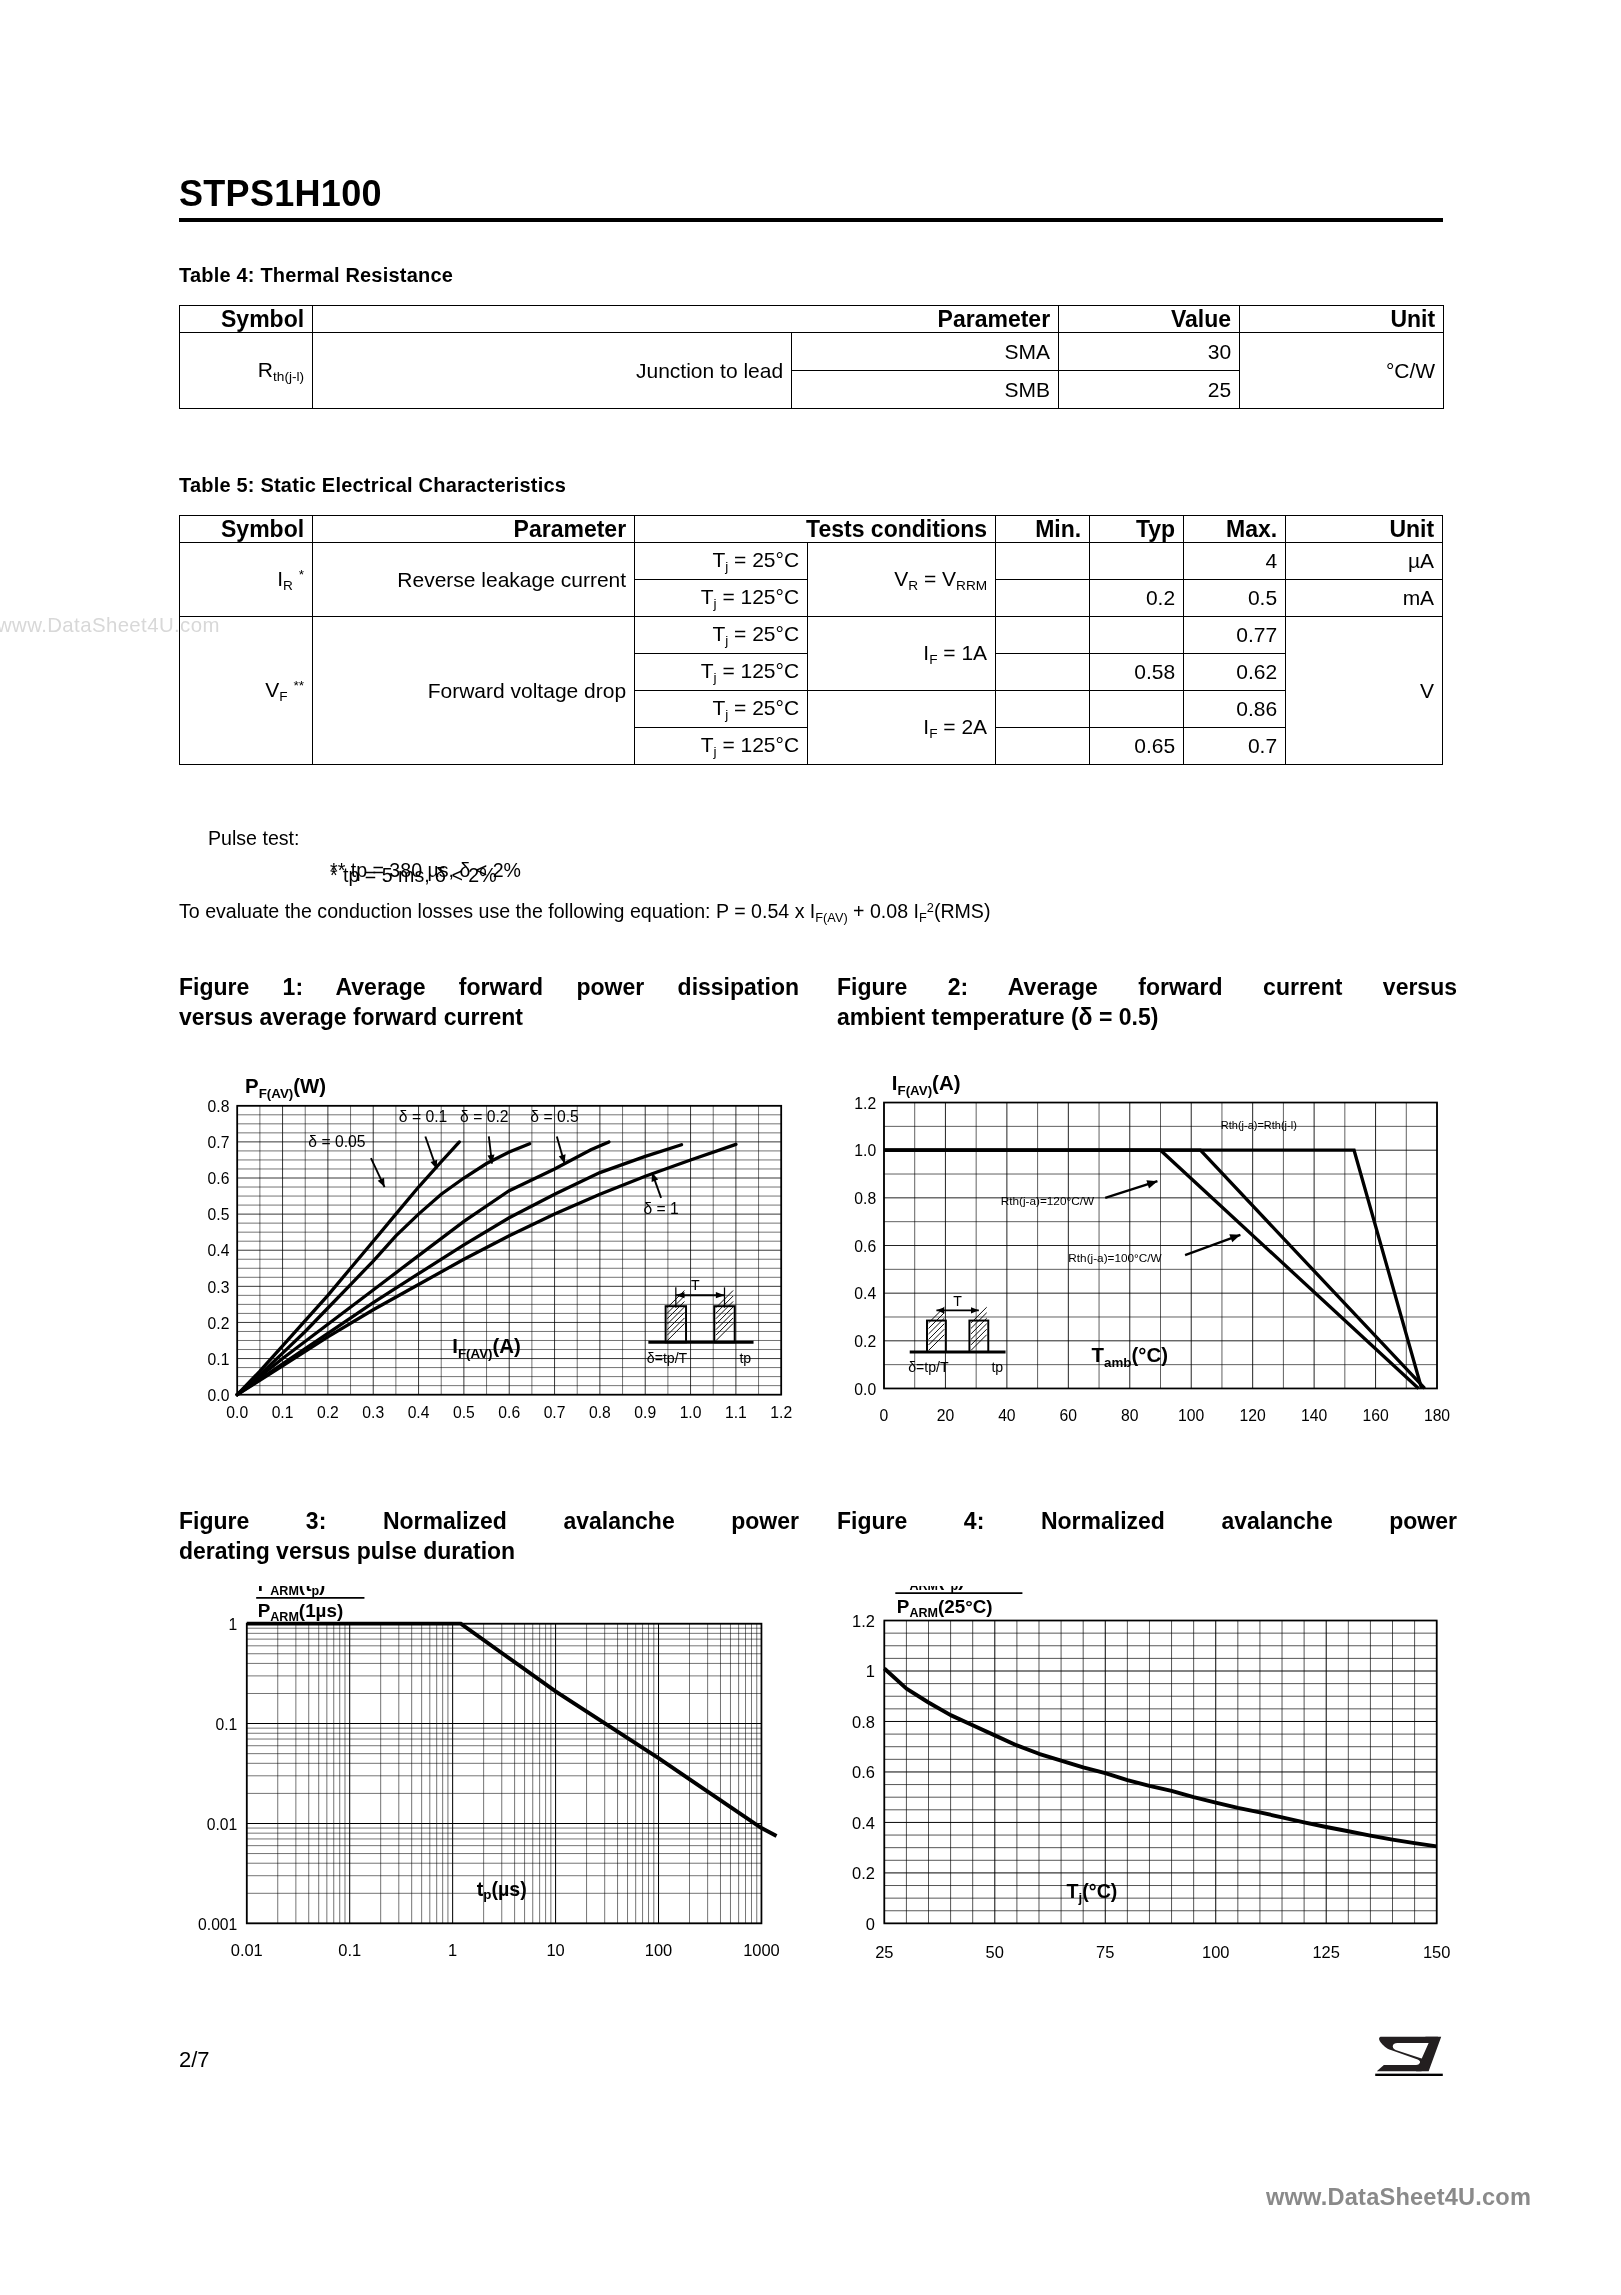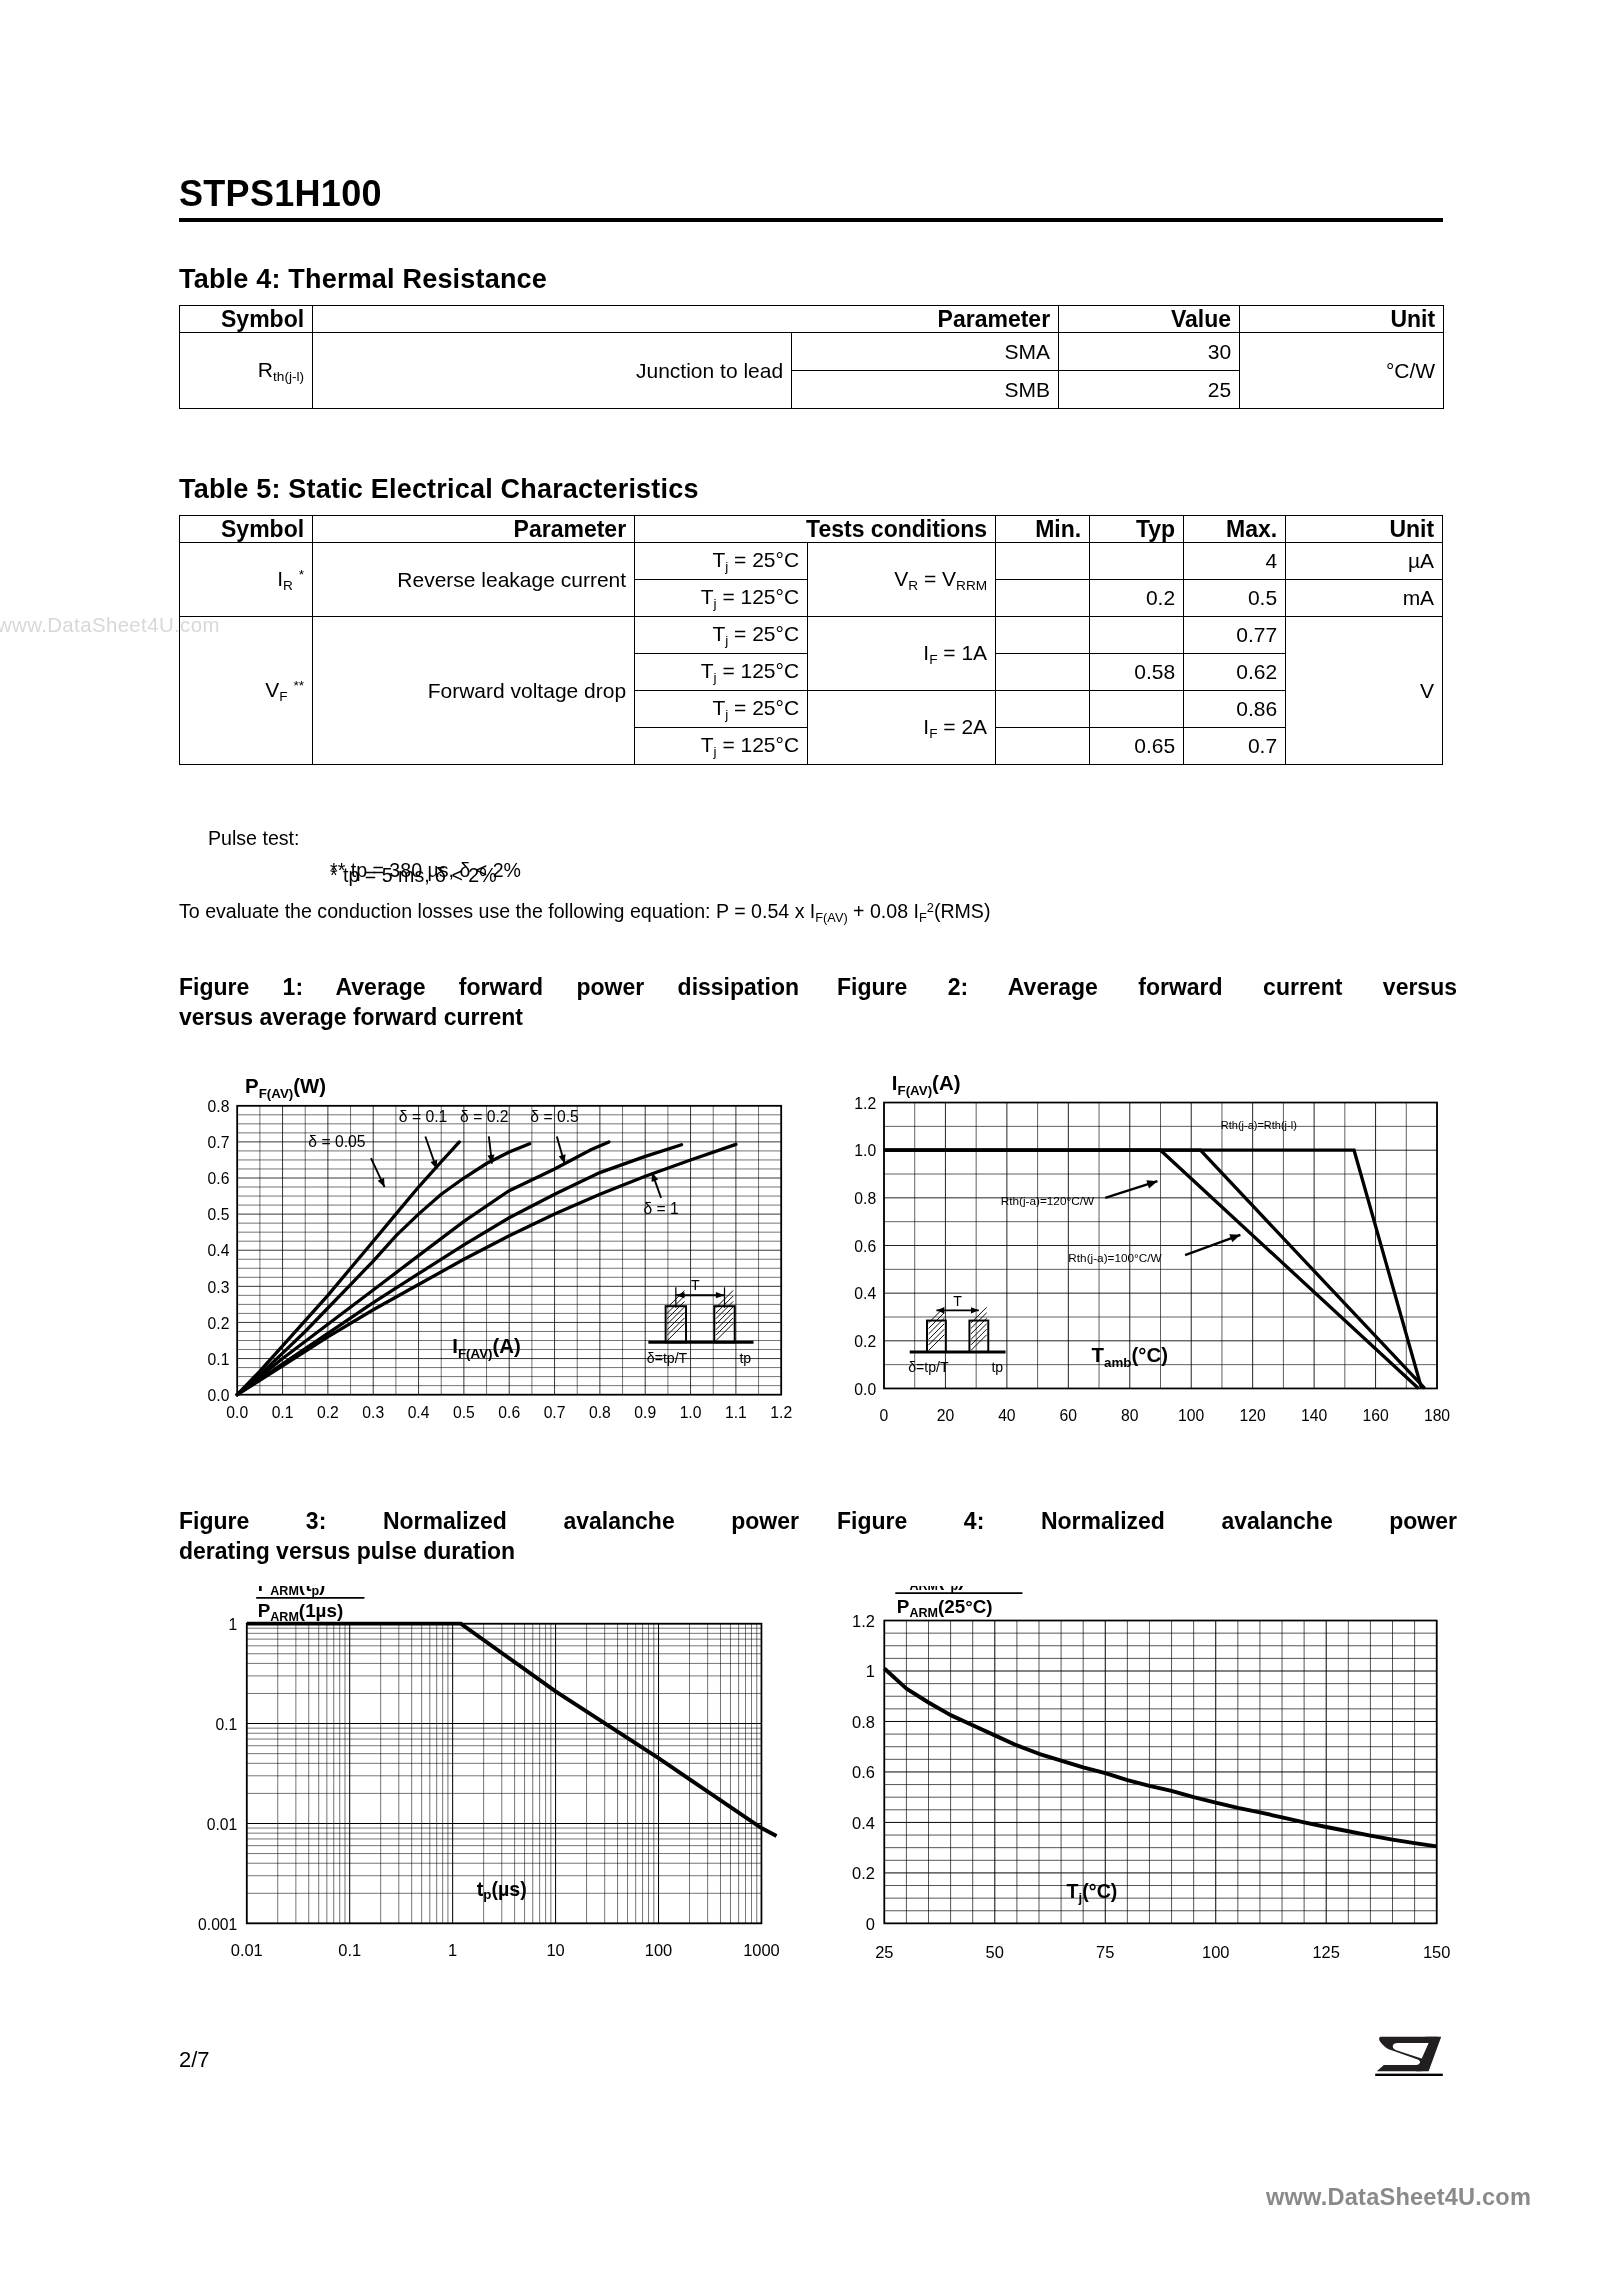--- a/index.html
+++ b/index.html
@@ -9,21 +9,21 @@
   
   .wm{position:absolute;color:#d8d8d8;font-family:"Liberation Sans",sans-serif;white-space:nowrap;}
   .wm-left{left:-3.1px;top:614px;font-size:20.4px;letter-spacing:0.4px;}
   .wm-bottom{left:1266px;top:2184px;font-size:23.6px;color:#8a8a8a;font-weight:bold;letter-spacing:0.2px;}
 
   
   .doc-title{position:absolute;left:179px;top:173px;font-size:36px;font-weight:bold;letter-spacing:0.3px;}
   .head-rule{position:absolute;left:179px;top:218px;width:1264px;height:3.9px;background:#000;}
 
   
-  .tbl-title{position:absolute;font-size:27px;font-weight:bold;letter-spacing:0.2px;}
+  .tbl-title{position:absolute;font-size:20px;font-weight:bold;letter-spacing:0.2px;}
   #t4-title{left:179px;top:264px;}
   #t5-title{left:179px;top:474px;}
 
   
   table.dsheet{position:absolute;border-collapse:collapse;table-layout:fixed;}
   table.dsheet td,table.dsheet th{border:1.6px solid #000;padding:0 7.9px;font-size:21px;font-weight:normal;
      text-align:right;vertical-align:middle;line-height:1.15;}
   table.dsheet th{font-weight:bold;font-size:23px;}
   td.lft{text-align:left;}
   sub{font-size:.65em;vertical-align:-.28em;}
@@ -177,20 +177,21 @@
   <div class="note" id="note-star1">*   tp = 5 ms, δ &lt; 2%</div>
   <div class="note" id="note-star2">**  tp = 380 µs, δ &lt; 2%</div>
   <div class="note" id="note-eq"><span>To evaluate the conduction losses use the following equation: P = 0.54 x I</span><sub>F(AV)</sub><span> + 0.08 I</span><sub>F</sub><sup>2</sup><span>(RMS)</span></div>
 
   <div class="fig-cap" id="cap1">
     <div>Figure 1: Average forward power dissipation</div>
     <div class="l2">versus average forward current</div>
   </div>
   <div class="fig-cap" id="cap2">
     <div>Figure 2: Average forward current versus</div>
+    <div class="l2">ambient temperature (δ = 0.5)</div>
   </div>
   <div class="fig-cap" id="cap3">
     <div>Figure 3: Normalized avalanche power</div>
     <div class="l2">derating versus pulse duration</div>
   </div>
   <div class="fig-cap" id="cap4">
     <div>Figure 4: Normalized avalanche power</div>
   </div>
 
   <div class="fig" id="fig1" style="left:165px;top:1060px;">

